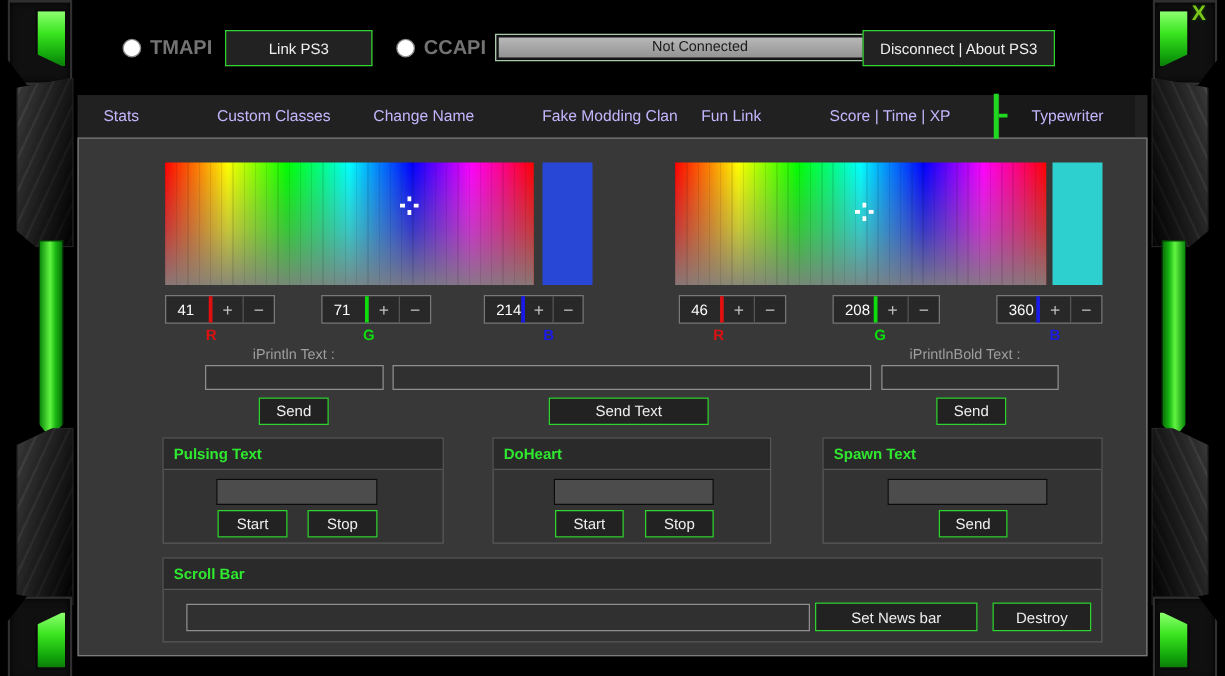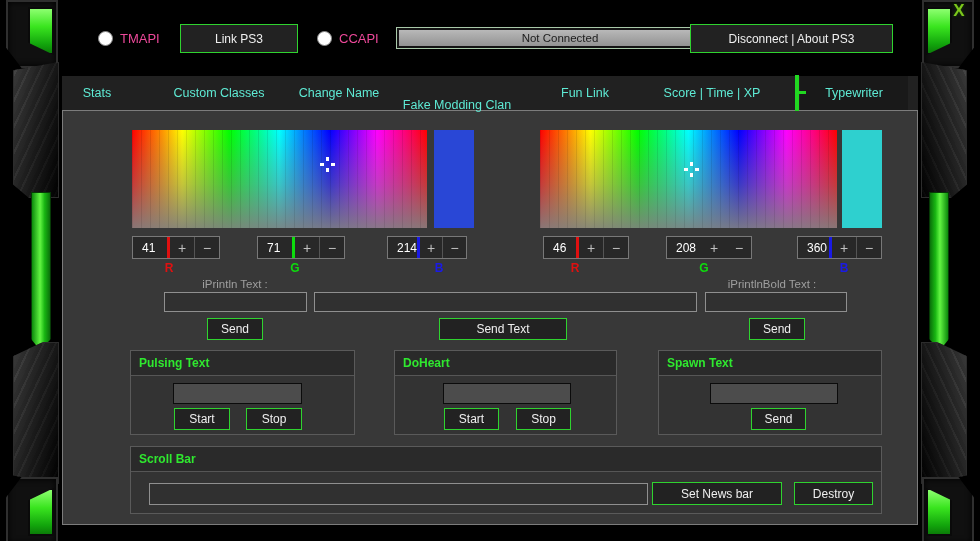--- a/index.html
+++ b/index.html
@@ -27,31 +27,31 @@
   .rx-green-bar{position:absolute;left:31px;top:192px;width:18px;height:156px;border:1px solid #063a06;
             background:linear-gradient(to right,#0c8a0c,#62f542 45%,#18b512 70%,#0a700a);
             clip-path:polygon(0 0,100% 0,100% 93%,45% 100%,0 93%);box-shadow:0 0 6px rgba(40,220,40,.5);}
 
   .close-x{position:absolute;left:946px;top:0;width:26px;height:22px;z-index:6;color:#7cc61c;
            font-weight:bold;font-size:17px;display:flex;align-items:center;justify-content:center;
            text-shadow:0 0 3px #164d00;cursor:pointer;}
 
   
   .radio{width:15px;height:15px;border-radius:50%;background:#fff;border:1px solid #888;}
-  .radio-label{color:#ec4899;font-size:13px;display:flex;align-items:center;}
+  .radio-label{color:#737373;font-size:16px;display:flex;align-items:center;font-weight:bold;}
   .btn-green{background:#222;border:1px solid #2fd32f;color:#efefef;font-size:12px;
              display:flex;align-items:center;justify-content:center;cursor:pointer;}
   .status{border:1px solid #a9c9a9;background:linear-gradient(#bdbdbd,#8e8e8e);
           box-shadow:inset 0 0 0 2px #131313;display:flex;align-items:center;justify-content:center;
           color:#1c1c1c;font-size:11.5px;}
 
   
   .tabstrip{position:absolute;left:62px;top:76px;width:856px;height:34px;background:#212121;z-index:2;}
   .tab{position:absolute;top:76px;height:34px;display:flex;align-items:center;z-index:3;
-       color:#5eead4;font-size:12.5px;transform:translateX(-50%);cursor:pointer;white-space:nowrap;}
+       color:#c4b5fd;font-size:12.5px;transform:translateX(-50%);cursor:pointer;white-space:nowrap;}
   .tab-sel-bg{position:absolute;left:800px;top:76px;width:108px;height:34px;background:#191919;z-index:2;}
   .tab-ind{position:absolute;left:795px;top:75px;width:4px;height:36px;background:#21d821;z-index:4;}
   .tab-ind::after{content:"";position:absolute;left:4px;top:16px;width:7px;height:3px;background:#21d821;}
 
   
   .panel{position:absolute;left:62px;top:110px;width:856px;height:415px;background:#383838;
          border:1px solid #7c7c7c;box-sizing:border-box;z-index:2;}
   .content{position:absolute;left:17px;top:0;width:980px;height:541px;z-index:3;}
 
   .picker{background:
@@ -105,29 +105,29 @@
   </div>
 
   <div class="close-x">X</div>
 
   <div class="abs radio" style="left:98px;top:31px;"></div>
   <div class="abs radio-label" style="left:120px;top:30px;height:17px;">TMAPI</div>
   <div class="abs btn-green" style="left:180px;top:24px;width:118px;height:29px;">Link PS3</div>
   <div class="abs radio" style="left:317px;top:31px;"></div>
   <div class="abs radio-label" style="left:339px;top:30px;height:17px;">CCAPI</div>
   <div class="abs status" style="left:396px;top:27px;width:328px;height:22px;">Not Connected</div>
-  <div class="abs btn-green" style="left:690px;top:24px;width:203px;height:29px;">Disconnect | About PS3</div>
+  <div class="abs btn-green" style="left:690px;top:24px;width:154px;height:29px;">Disconnect | About PS3</div>
 
   <div class="tabstrip"></div>
   <div class="tab-sel-bg"></div>
   <div class="tab-ind"></div>
   <div class="tab" style="left:97px;">Stats</div>
   <div class="tab" style="left:219px;">Custom Classes</div>
   <div class="tab" style="left:339px;">Change Name</div>
-  <div class="tab" style="left:457px;margin-top:12px;">Fake Modding Clan</div>
+  <div class="tab" style="left:488px;">Fake Modding Clan</div>
   <div class="tab" style="left:585px;">Fun Link</div>
   <div class="tab" style="left:712px;">Score | Time | XP</div>
   <div class="tab" style="left:854px;">Typewriter</div>
 
   <div class="panel"></div>
 
   <div class="content">
 
     <div class="abs picker" style="left:115px;top:130px;width:295px;height:98px;">
       <svg class="abs" style="left:188px;top:27px;" width="15" height="15" viewBox="0 0 15 15">
@@ -171,21 +171,21 @@
       <div class="sbtn">−</div>
     </div>
 
     <div class="abs stepper" style="left:526px;top:236px;width:86px;height:23px;">
       <div class="val">46</div>
       <div class="cdiv" style="background-color: rgb(224, 16, 16);"></div>
       <div class="sbtn">+</div>
       <div class="sep"></div>
       <div class="sbtn">−</div>
     </div>
-    <div class="abs stepper" style="left:649px;top:236px;width:86px;height:23px;align-items:center;">
+    <div class="abs stepper" style="left:649px;top:236px;width:86px;height:23px;">
       <div class="val">208</div>
       <div class="cdiv" style="background-color: rgb(13, 221, 13);"></div>
       <div class="sbtn">+</div>
       <div class="sep"></div>
       <div class="sbtn">−</div>
     </div>
     <div class="abs stepper" style="left:780px;top:236px;width:85px;height:23px;">
       <div class="val">360</div>
       <div class="cdiv" style="background-color: rgb(26, 26, 230);"></div>
       <div class="sbtn">+</div>

